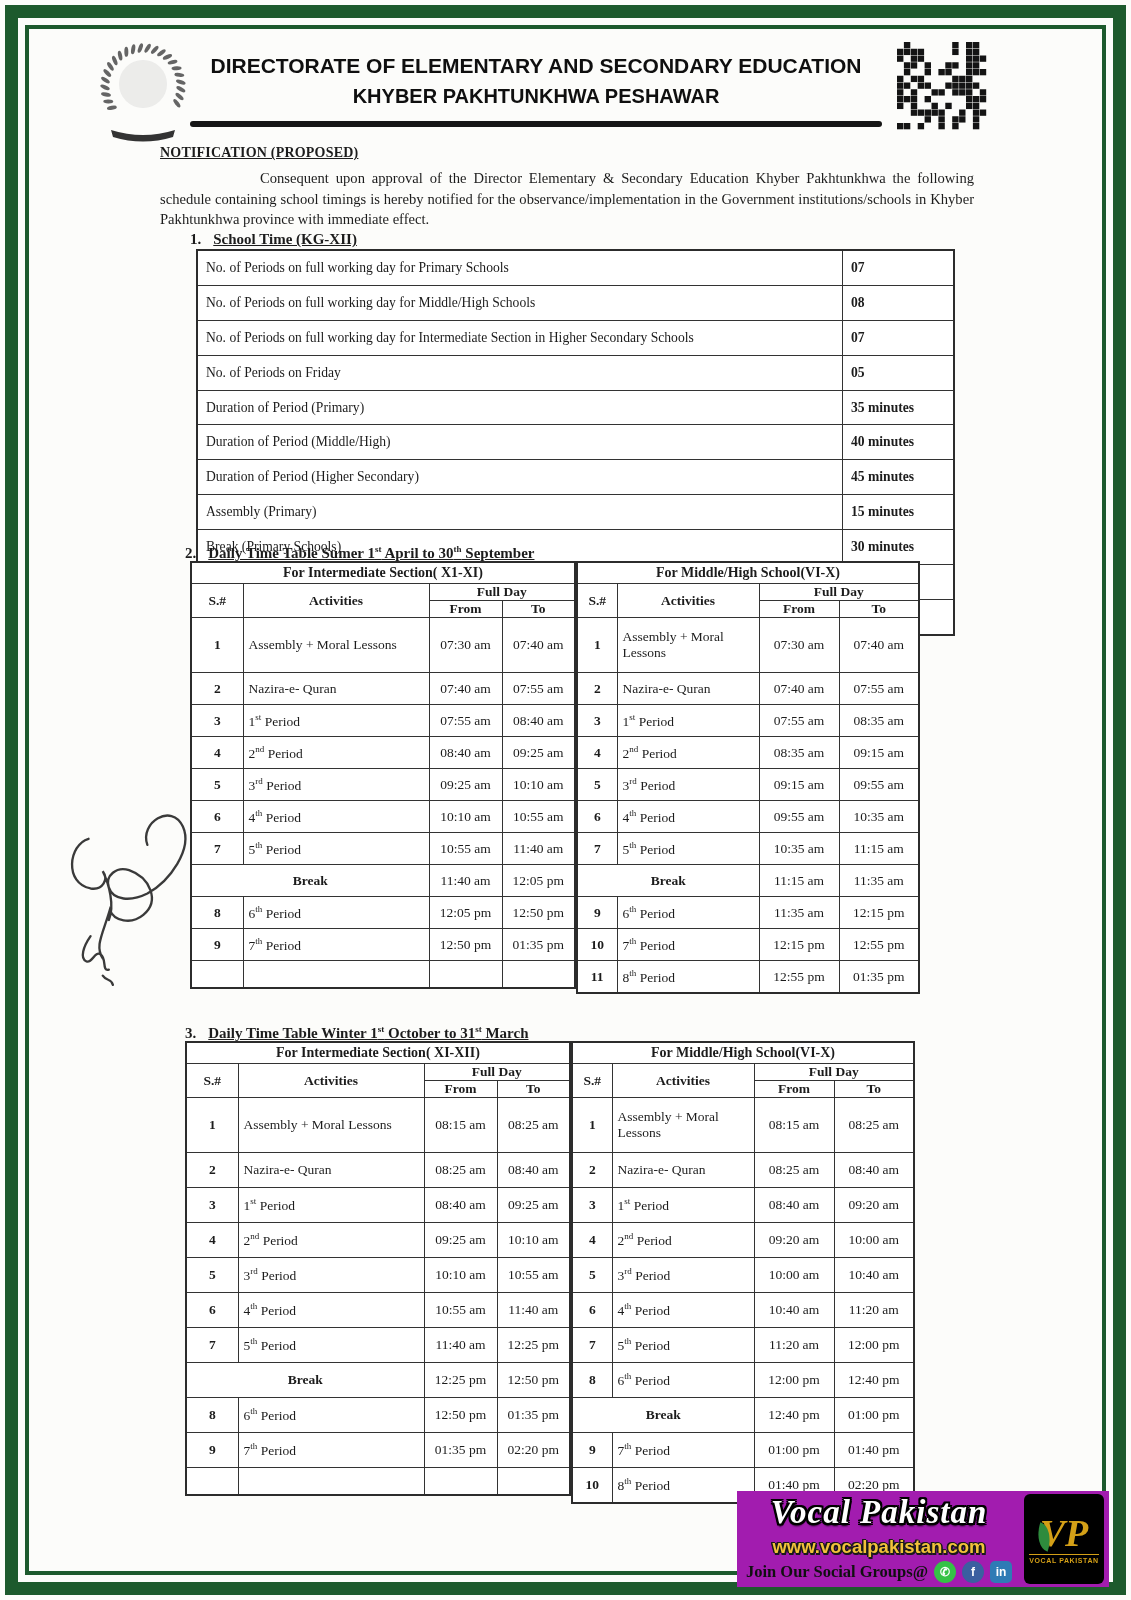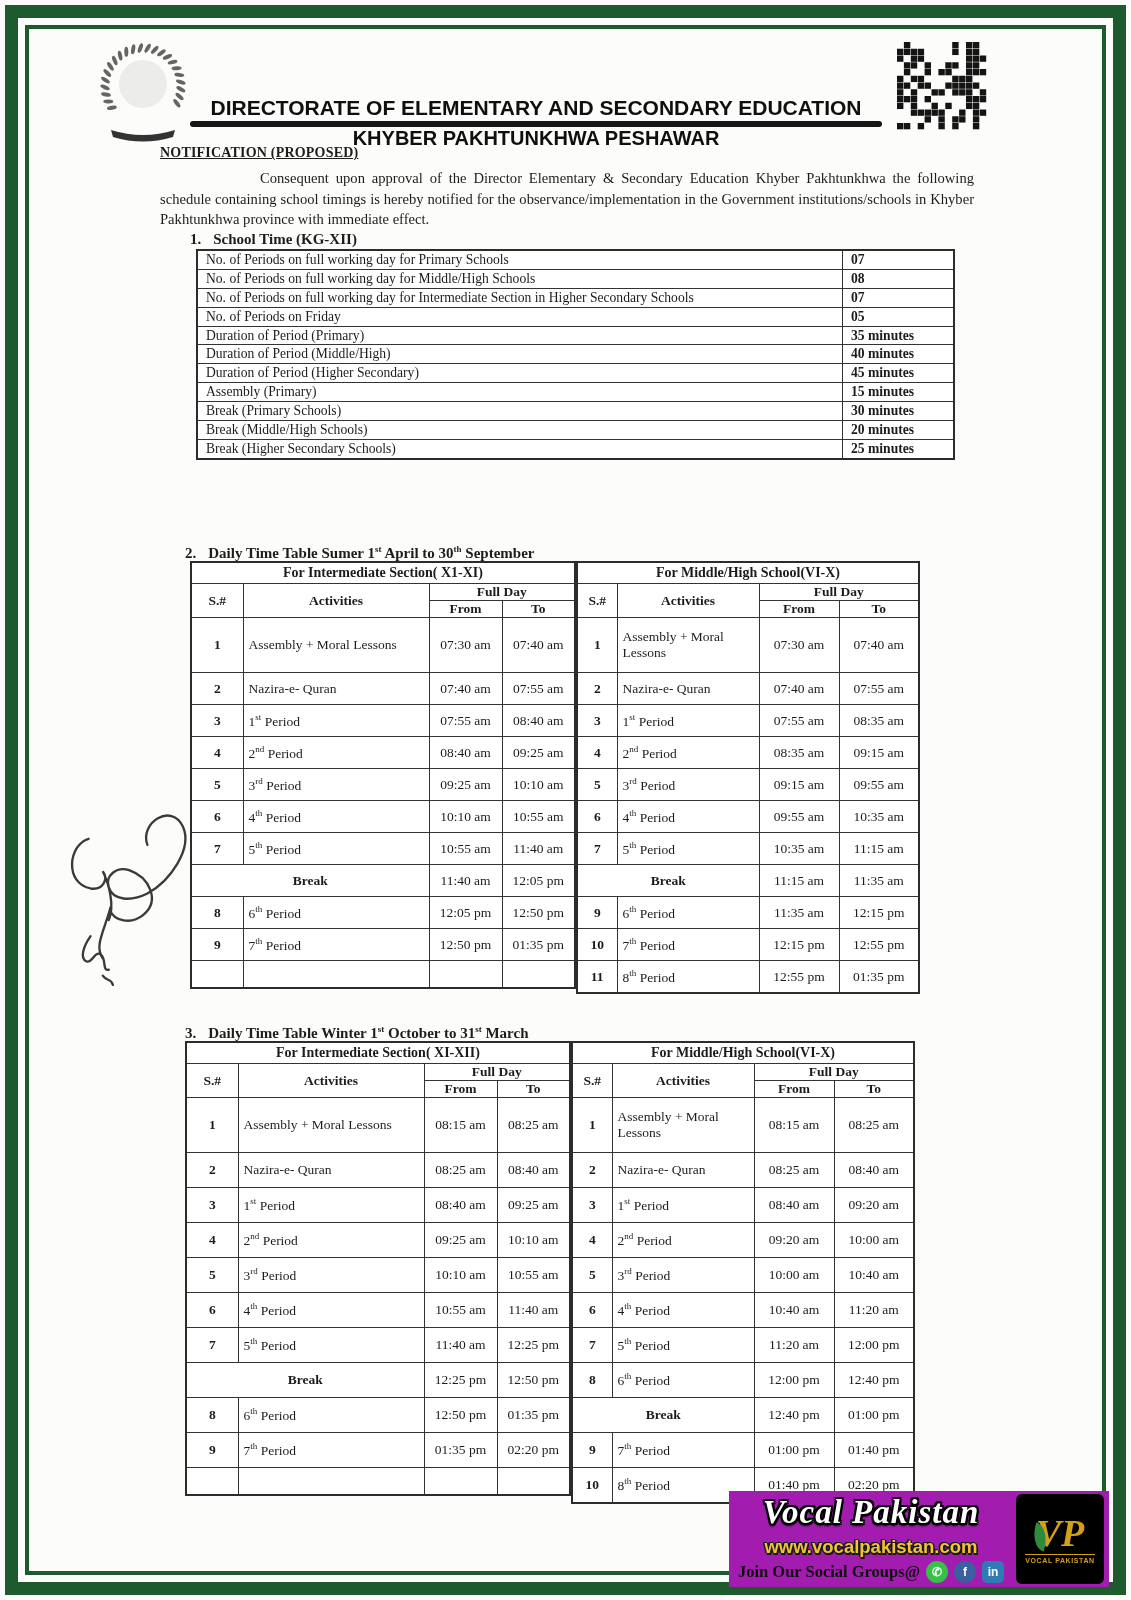--- a/index.html
+++ b/index.html
@@ -4,41 +4,41 @@
 <style>
   html,body{margin:0;padding:0;background:#e9e9e9;}
   .page{position:relative;width:1131px;height:1600px;margin:0 auto;background:#fcfcfa;
         overflow:hidden;font-family:"Liberation Serif",serif;color:#1c1c1c;}
   .frame-outer{position:absolute;inset:5px;border:13px solid #1d5a2d;pointer-events:none;z-index:5;}
   .frame-inner{position:absolute;inset:25px;border:4px solid #1d5a2d;pointer-events:none;z-index:5;}
 
   
   .emblem{position:absolute;left:92px;top:34px;width:102px;height:112px;}
   .hdr-title{position:absolute;left:196px;top:54px;width:680px;text-align:center;
-             font-family:"Liberation Sans",sans-serif;font-weight:bold;color:#0f0f0f;margin-top:42px;}
+             font-family:"Liberation Sans",sans-serif;font-weight:bold;color:#0f0f0f;}
   .hdr-title .l1{font-size:21px;}
   .hdr-title .l2{font-size:20px;margin-top:7px;}
   .hdr-bar{position:absolute;left:190px;top:121px;width:692px;height:6px;background:#161616;border-radius:3px;}
   .qr{position:absolute;left:897px;top:42px;width:90px;height:88px;}
 
   
   .notif-head{position:absolute;left:160px;top:145px;font-size:14px;font-weight:bold;
               text-decoration:underline;letter-spacing:.2px;}
   .notif-body{position:absolute;left:160px;top:168px;width:814px;font-size:14.6px;line-height:1.42;
               text-align:justify;text-indent:100px;}
 
   
   .sec-title{position:absolute;font-size:15px;font-weight:bold;white-space:nowrap;}
-  .sec-title .u{margin-left:12px;}
+  .sec-title .u{text-decoration:underline;margin-left:12px;}
   .st1{left:190px;top:231px;} .st2{left:185px;top:544px;} .st3{left:185px;top:1024px;}
 
   
   table{border-collapse:collapse;table-layout:fixed;background:#fff;}
   .t1{position:absolute;left:196px;top:249px;width:722px;border:2px solid #2c2c2c;}
-  .t1 td{border:1.5px solid #333;font-size:13.6px;padding:0 8px;height:17.9px;overflow:hidden;margin-top:36px;}
+  .t1 td{border:1.5px solid #333;font-size:13.6px;padding:8px 8px;height:17.9px;overflow:hidden;margin-top:36px;}
   .t1 .col-label{width:628px;}
   .t1 .col-value{width:94px;text-align:left;font-weight:bold;}
 
   
   .dual{position:absolute;display:flex;align-items:flex-start;justify-content:space-between;}
   .dual.summer{left:190px;top:561px;}
   .dual.winter{left:185px;top:1041px;}
   .tt{border:2px solid #2c2c2c;}
   .tt th,.tt td{border:1.5px solid #333;font-size:13.5px;padding:0 5px;overflow:hidden;}
   .tt th{font-weight:bold;}
@@ -71,21 +71,21 @@
   .url{font-family:"Liberation Sans",sans-serif;font-weight:bold;font-size:18.5px;color:#f2c23a;
        margin-top:6px;white-space:nowrap;
        text-shadow:-1.5px 0 #1a1a1a,1.5px 0 #1a1a1a,0 -1.5px #1a1a1a,0 1.5px #1a1a1a,
                    -1.5px -1.5px #1a1a1a,1.5px 1.5px #1a1a1a;}
   .join{display:flex;align-items:center;justify-content:center;gap:6px;margin-top:3px;
         font-size:16.5px;font-weight:bold;color:#101010;font-family:"Liberation Serif",serif;}
   .sicon{display:inline-flex;align-items:center;justify-content:center;width:22px;height:22px;
          border-radius:50%;color:#fff;font-size:12px;font-weight:bold;
          font-family:"Liberation Sans",sans-serif;}
   .wa{background:#35c246;} .fb{background:#3b5fa0;} .li{background:#2f7bb5;border-radius:5px;}
-  .logo{width:88px;height:90px;background:#000;border-radius:6px;display:flex;flex-direction:column;
+  .logo{width:80px;height:90px;background:#000;border-radius:6px;display:flex;flex-direction:column;
         align-items:center;justify-content:center;gap:2px;}
   .logo .vp{position:relative;color:#d4a017;font-size:38px;line-height:1;font-weight:bold;
             font-style:italic;font-family:"Liberation Serif",serif;}
   .logo .vp .leaf{position:absolute;left:-4px;bottom:2px;width:16px;height:26px;background:#2e8b3d;
                   border-radius:0 100% 0 100%;transform:rotate(18deg);}
   .logo .cap{color:#d4a017;font-size:7px;font-weight:bold;letter-spacing:.6px;
              font-family:"Liberation Sans",sans-serif;border-top:1px solid #d4a017;padding-top:2px;}
 </style>
 </head>
 <body>

